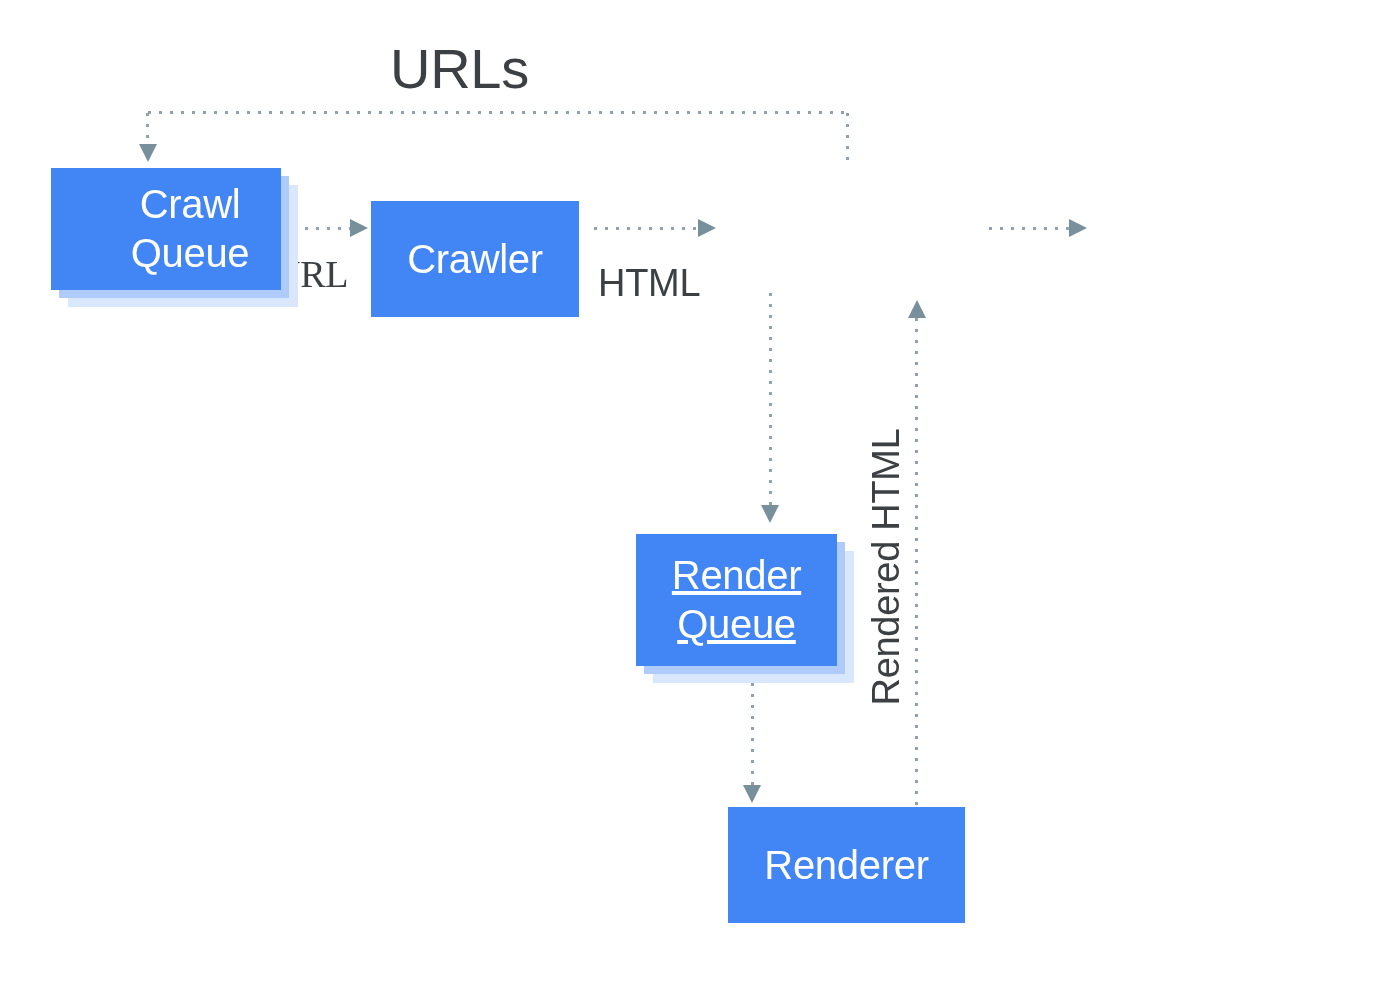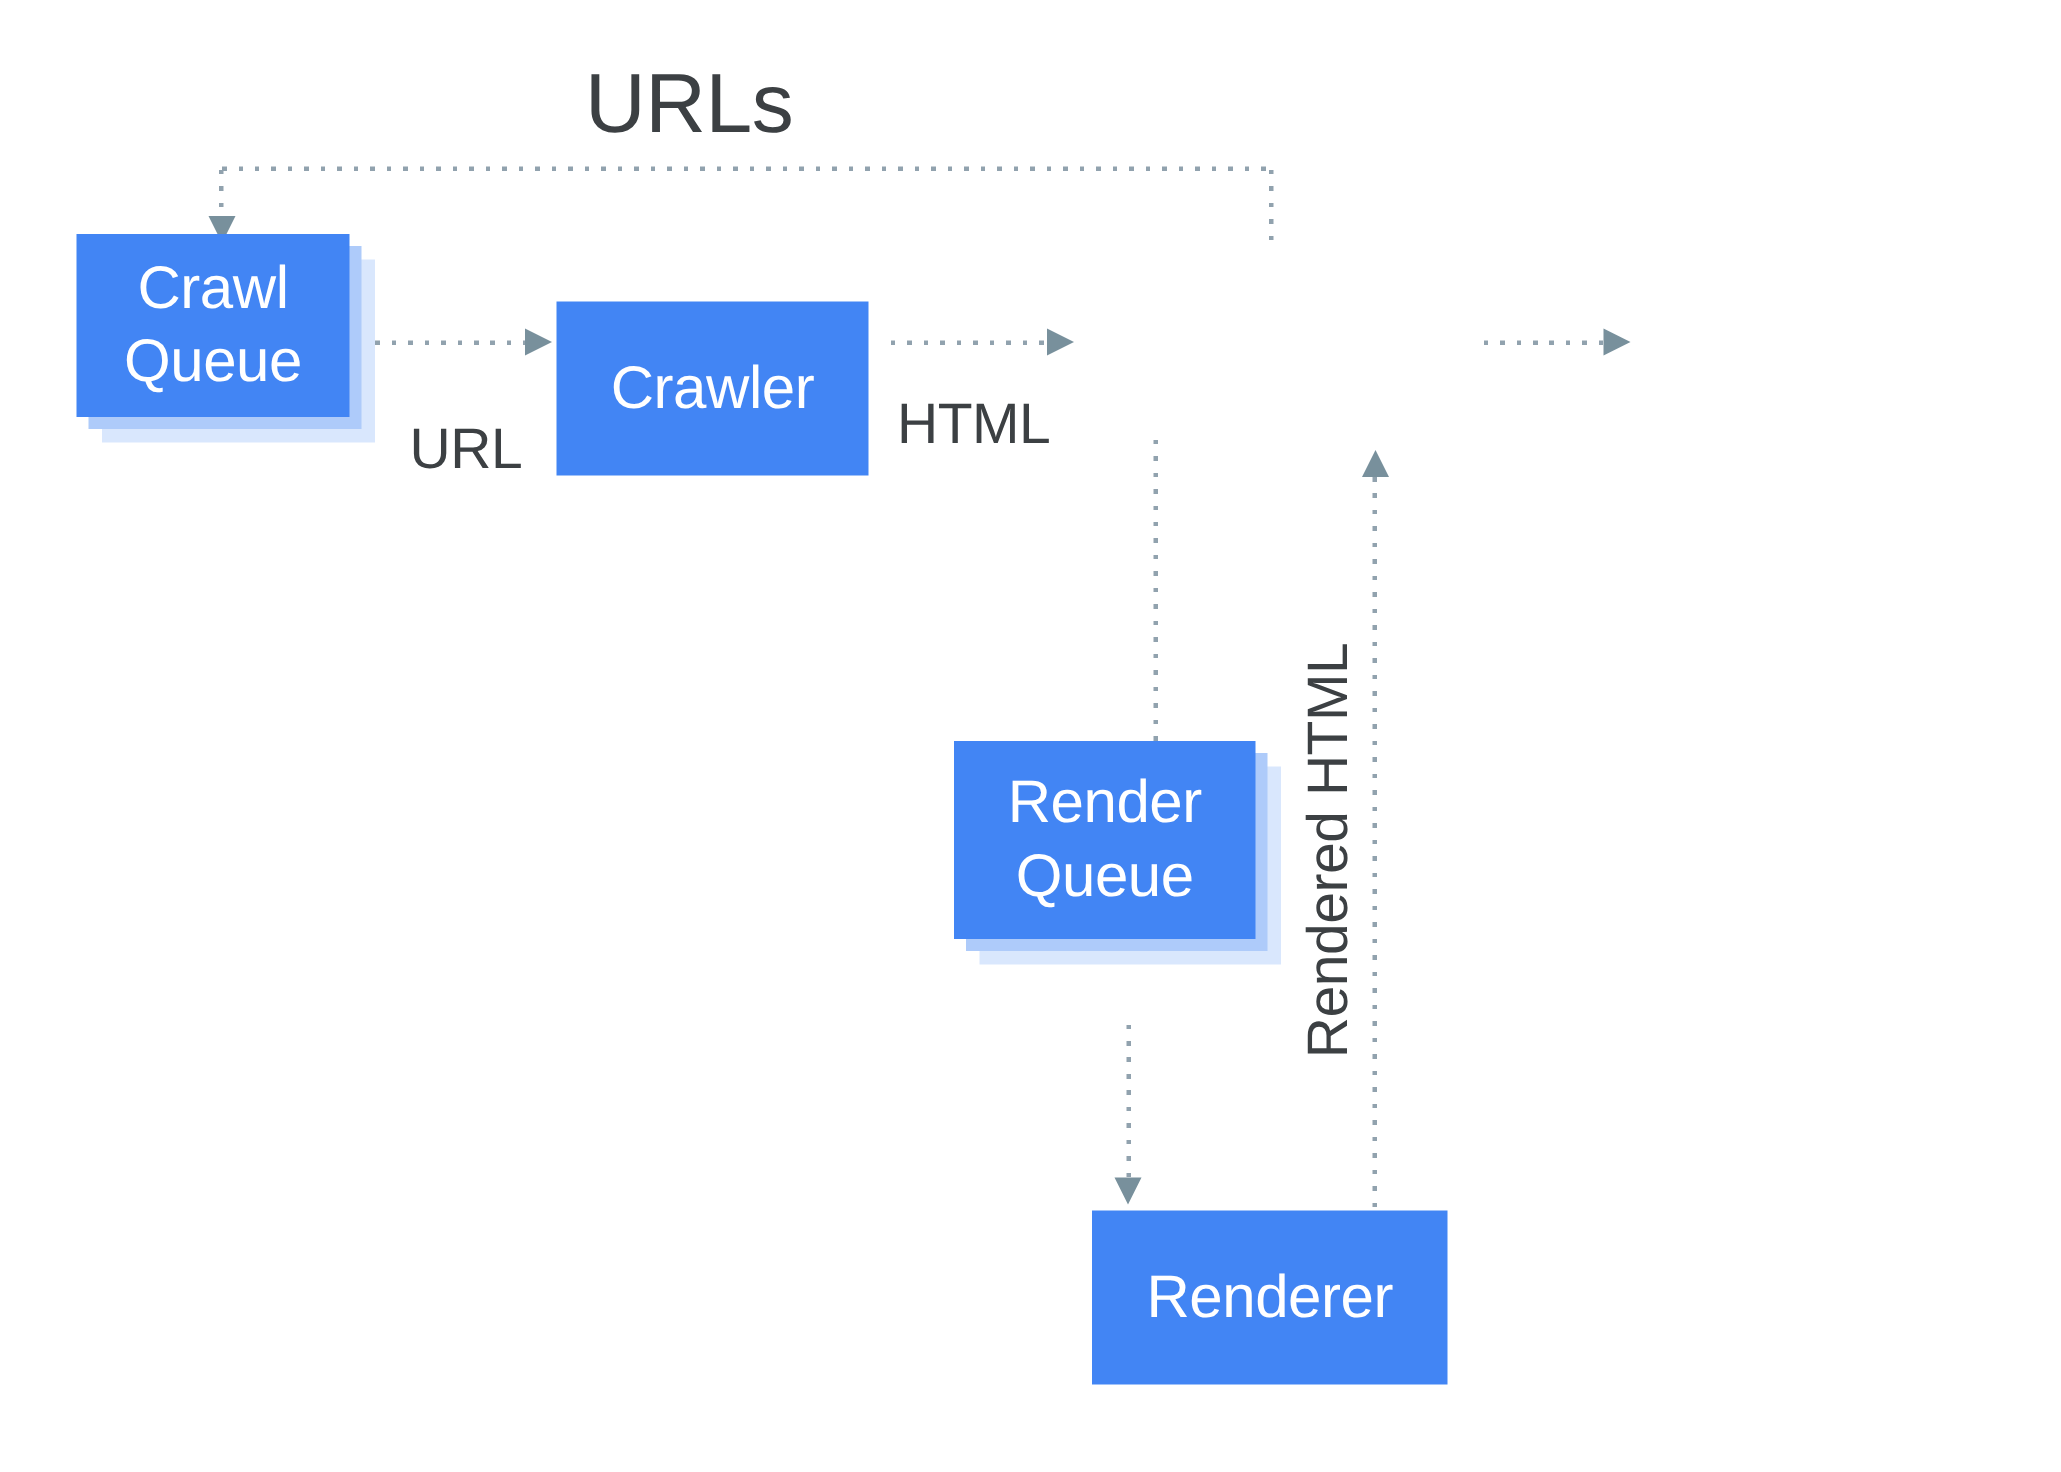--- a/index.html
+++ b/index.html
@@ -83,50 +83,50 @@
 <div class="canvas">
 
   <div class="edge-label" style="left:390px; top:36px; font-size:56px;">URLs</div>
   <div class="hline" style="left:148px; top:111px; width:700px;"></div>
   <div class="vline" style="left:846px; top:113px; height:55px;"></div>
   <div class="vline" style="left:146px; top:113px; height:30px;"></div>
   <div class="arr arr-down" style="left:139px; top:144px;"></div>
 
   <div class="hline" style="left:250px; top:227px; width:100px;"></div>
   <div class="arr arr-right" style="left:350px; top:219px;"></div>
-  <div class="edge-label" style="left:273px; top:279px;">URL</div>
+  <div class="edge-label" style="left:273px; top:252px;font-family:Liberation Serif, serif;">URL</div>
 
   <div class="hline" style="left:594px; top:227px; width:104px;"></div>
   <div class="arr arr-right" style="left:698px; top:219px;"></div>
   <div class="edge-label" style="left:598px; top:262px;">HTML</div>
 
   <div class="hline" style="left:989px; top:227px; width:80px;"></div>
   <div class="arr arr-right" style="left:1069px; top:219px;"></div>
 
   <div class="vline" style="left:769px; top:293px; height:212px;"></div>
   <div class="arr arr-down" style="left:761px; top:505px;"></div>
 
   <div class="vline" style="left:751px; top:683px; height:102px;"></div>
   <div class="arr arr-down" style="left:743px; top:785px;"></div>
 
   <div class="arr arr-up" style="left:908px; top:300px;"></div>
   <div class="vline" style="left:915px; top:318px; height:489px;"></div>
   <div class="edge-label rotated" style="left:736px; top:545px;">Rendered HTML</div>
 
-  <div class="node shadowed" style="left:51px; top:156px; width:182px; height:122px;">
+  <div class="node shadowed" style="left:51px; top:168px; width:182px; height:122px;padding-left:48px;">
     <span>Crawl Queue</span>
   </div>
 
   <div class="node" style="left:371px; top:171px; width:208px; height:116px;margin-top:30px;">
     <span>Crawler</span>
   </div>
 
 
 
-  <div class="node shadowed" style="left:636px; top:494px; width:201px; height:132px;">
+  <div class="node shadowed" style="left:636px; top:534px; width:201px; height:132px;text-decoration:underline;">
     <span>Render Queue</span>
   </div>
 
   <div class="node" style="left:728px; top:807px; width:237px; height:116px;">
     <span>Renderer</span>
   </div>
 
 </div>
 
 </body></html>

